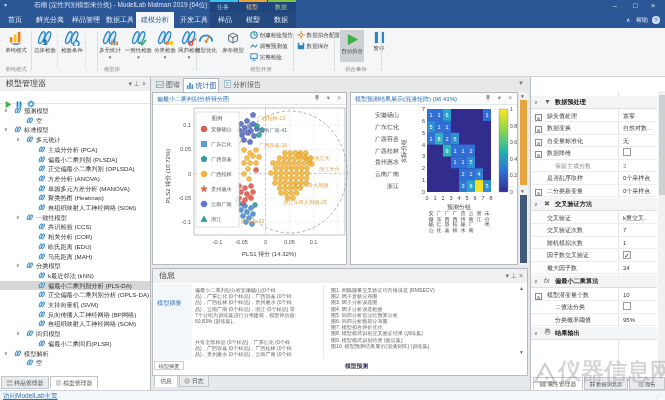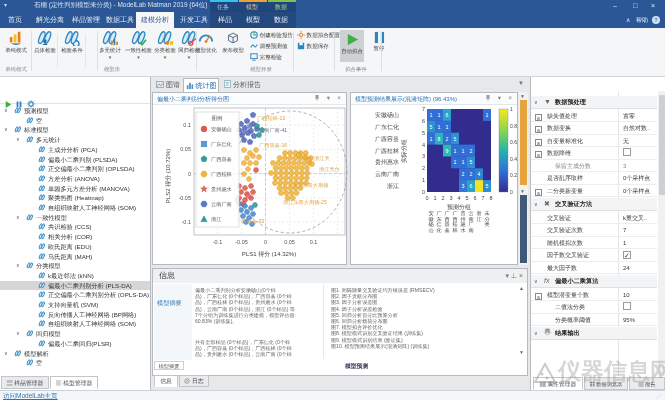--- a/index.html
+++ b/index.html
@@ -170,20 +170,22 @@
         </svg><br>自动拟合</div>
   <div class="rbtn" style="left:368px;top:3px;width:22px"><svg width="13" height="13" viewBox="0 0 14 14">
           <rect x="2" y="1" width="3.4" height="12" fill="#2e86c1"></rect>
           <rect x="8.5" y="1" width="3.4" height="12" fill="#2e86c1"></rect>
         </svg><br>暂停</div>
   <div class="glab" style="left:338px;width:36px">拟合事件</div>
       <div class="rsep" style="left:381px"></div>
 </div>
 
 <div class="abs" id="left">
+  <div class="phead" style="left:0;top:0;width:150px">模型管理器
+    <span class="pbtns">▾ ⊥ ×</span></div>
   <div style="position:absolute;left:0;top:14px;width:150px;height:13px;border-bottom:1px solid #e2e4e6">
     <span style="position:absolute;left:5px;top:3px"><svg width="7" height="7" viewBox="0 0 10 10">
             <polygon points="1,0 9,5 1,10" fill="#3faf46"></polygon>
           </svg></span>
     <span style="position:absolute;left:16px;top:3px"><svg width="6" height="7" viewBox="0 0 10 10">
             <rect x="1" y="0" width="3" height="10" fill="#2e86c1"></rect>
             <rect x="6" y="0" width="3" height="10" fill="#2e86c1"></rect>
           </svg></span>
     <span style="position:absolute;left:27px;top:3px"><svg width="8" height="8" viewBox="0 0 12 12">
             <circle cx="6" cy="6" r="3.2" fill="none" stroke="#2e86c1" stroke-width="1.6"></circle>

